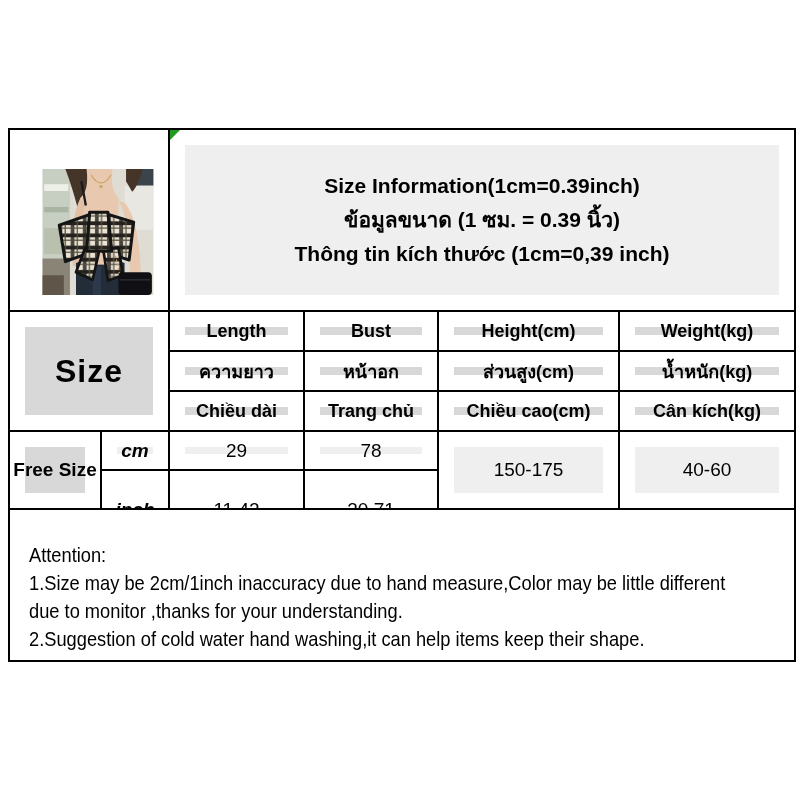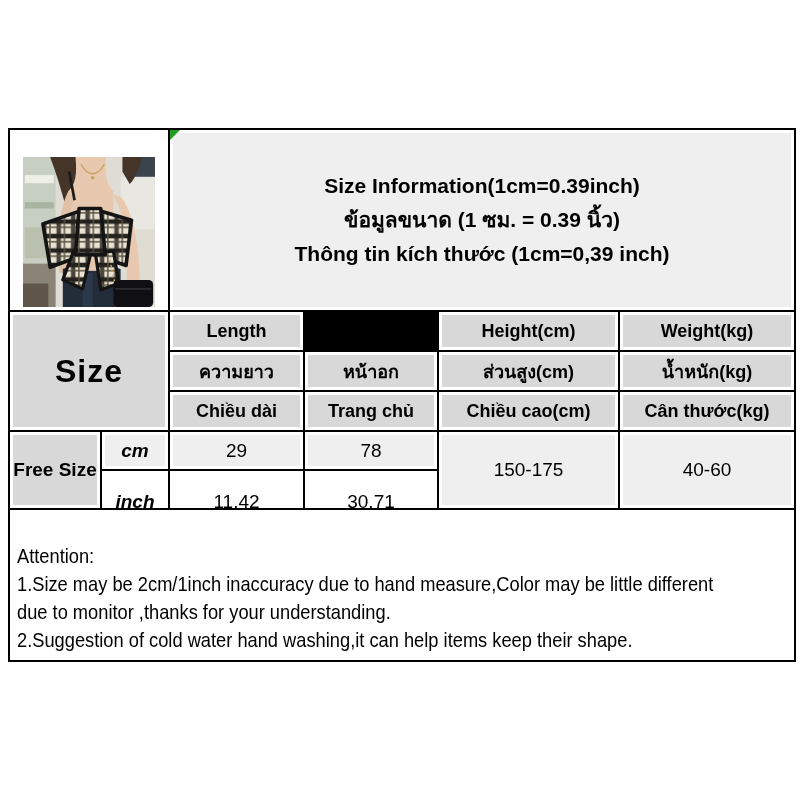--- a/index.html
+++ b/index.html
@@ -13,21 +13,21 @@
   
   .size-chart{
     position:absolute;left:8px;top:128px;
     box-sizing:content-box;
     background:#000;border:2px solid #000;
     display:grid;
     grid-template-columns:90px 66px 133px 132px 179px 174px;
     grid-template-rows:180px 38px 38px 38px 37px 37px 150px;
     gap:2px;
   }
-  .cell{background:#fff;padding:3px;display:flex;box-sizing:border-box;min-width:0;min-height:0;}
+  .cell{background:#fff;padding:15px;display:flex;box-sizing:border-box;min-width:0;min-height:0;}
   .fill{flex:1;display:flex;flex-direction:column;align-items:center;justify-content:center;min-width:0;min-height:0;}
   .bg-dark{background:#d8d8d8;}
   .bg-light{background:#efefef;}
   .bg-white{background:#ffffff;margin-top:24px;}
 
   
   .p-photo{grid-column:1/3;grid-row:1;}
   .p-title{grid-column:3/7;grid-row:1;position:relative;}
   .p-size{grid-column:1/3;grid-row:2/5;}
   .h-c1r1{grid-column:3;grid-row:2;} .h-c2r1{grid-column:4;grid-row:2;}
@@ -44,21 +44,21 @@
   .p-attn{grid-column:1/7;grid-row:7;}
 
   
   .t-title{font-weight:bold;font-size:21px;line-height:34px;text-align:center;white-space:nowrap;}
   .t-head{font-weight:bold;font-size:18px;white-space:nowrap;}
   .t-size{font-weight:bold;font-size:32px;letter-spacing:1px;}
   .t-freesize{font-weight:bold;font-size:19px;white-space:nowrap;}
   .t-unit{font-weight:bold;font-size:19px;font-style:italic;}
   .t-val{font-weight:normal;font-size:19px;}
 
-  .attn{align-items:flex-start;justify-content:flex-start;text-align:left;padding:5px 4px;}
+  .attn{align-items:flex-start;justify-content:center;text-align:left;padding:5px 4px;}
   .attn-line{
     font-size:21px;line-height:28px;white-space:nowrap;
     transform:scaleX(0.87);transform-origin:0 50%;
   }
 
   
   .corner-marker{
     position:absolute;left:0;top:0;width:0;height:0;
     border-top:10px solid #1e9c1e;border-right:10px solid transparent;
   }
@@ -128,20 +128,25 @@
       <div class="fill bg-dark">
         <span class="t-size">Size</span>
       </div>
     </div>
 
     <div class="cell h-c1r1">
       <div class="fill bg-dark">
           <span class="t-head">Length</span>
         </div>
     </div>
+    <div class="cell h-c2r1">
+      <div class="fill bg-dark">
+          <span class="t-head">Bust</span>
+        </div>
+    </div>
     <div class="cell h-c3r1">
       <div class="fill bg-dark">
           <span class="t-head">Height(cm)</span>
         </div>
     </div>
     <div class="cell h-c4r1">
       <div class="fill bg-dark">
           <span class="t-head">Weight(kg)</span>
         </div>
     </div>
@@ -177,21 +182,21 @@
           <span class="t-head">Trang chủ</span>
         </div>
     </div>
     <div class="cell h-c3r3">
       <div class="fill bg-dark">
           <span class="t-head">Chiều cao(cm)</span>
         </div>
     </div>
     <div class="cell h-c4r3">
       <div class="fill bg-dark">
-          <span class="t-head">Cân thước(kg)</span>
+          <span class="t-head">Cân kích(kg)</span>
         </div>
     </div>
 
     <div class="cell p-freesize">
       <div class="fill bg-dark">
           <span class="t-freesize">Free Size</span>
         </div>
     </div>
     <div class="cell p-cm">
       <div class="fill bg-light">

